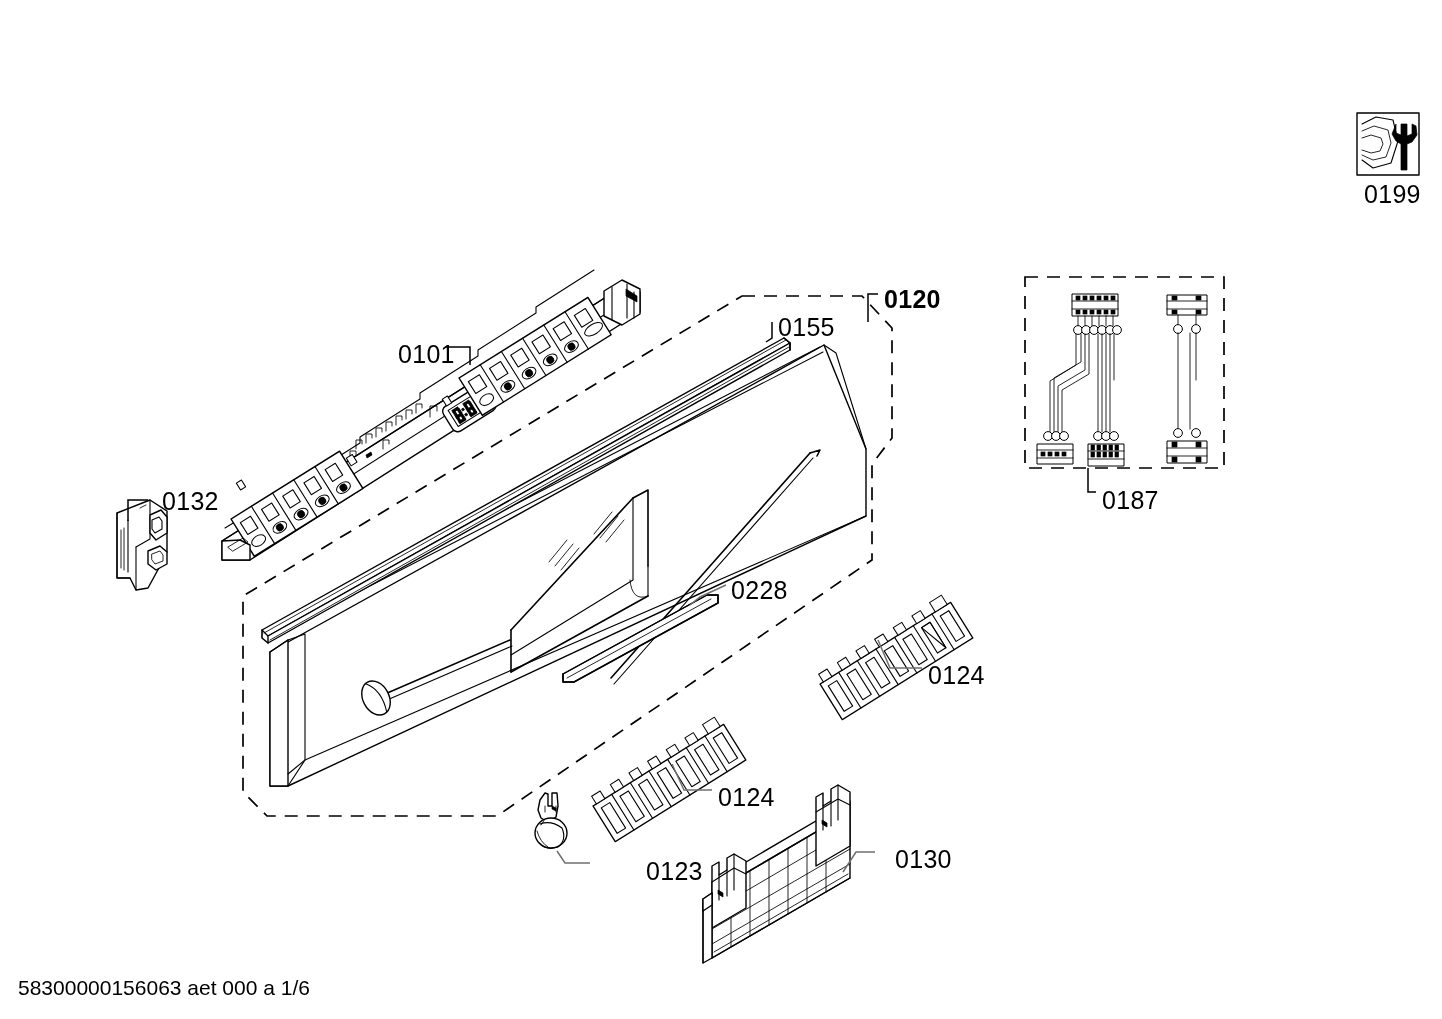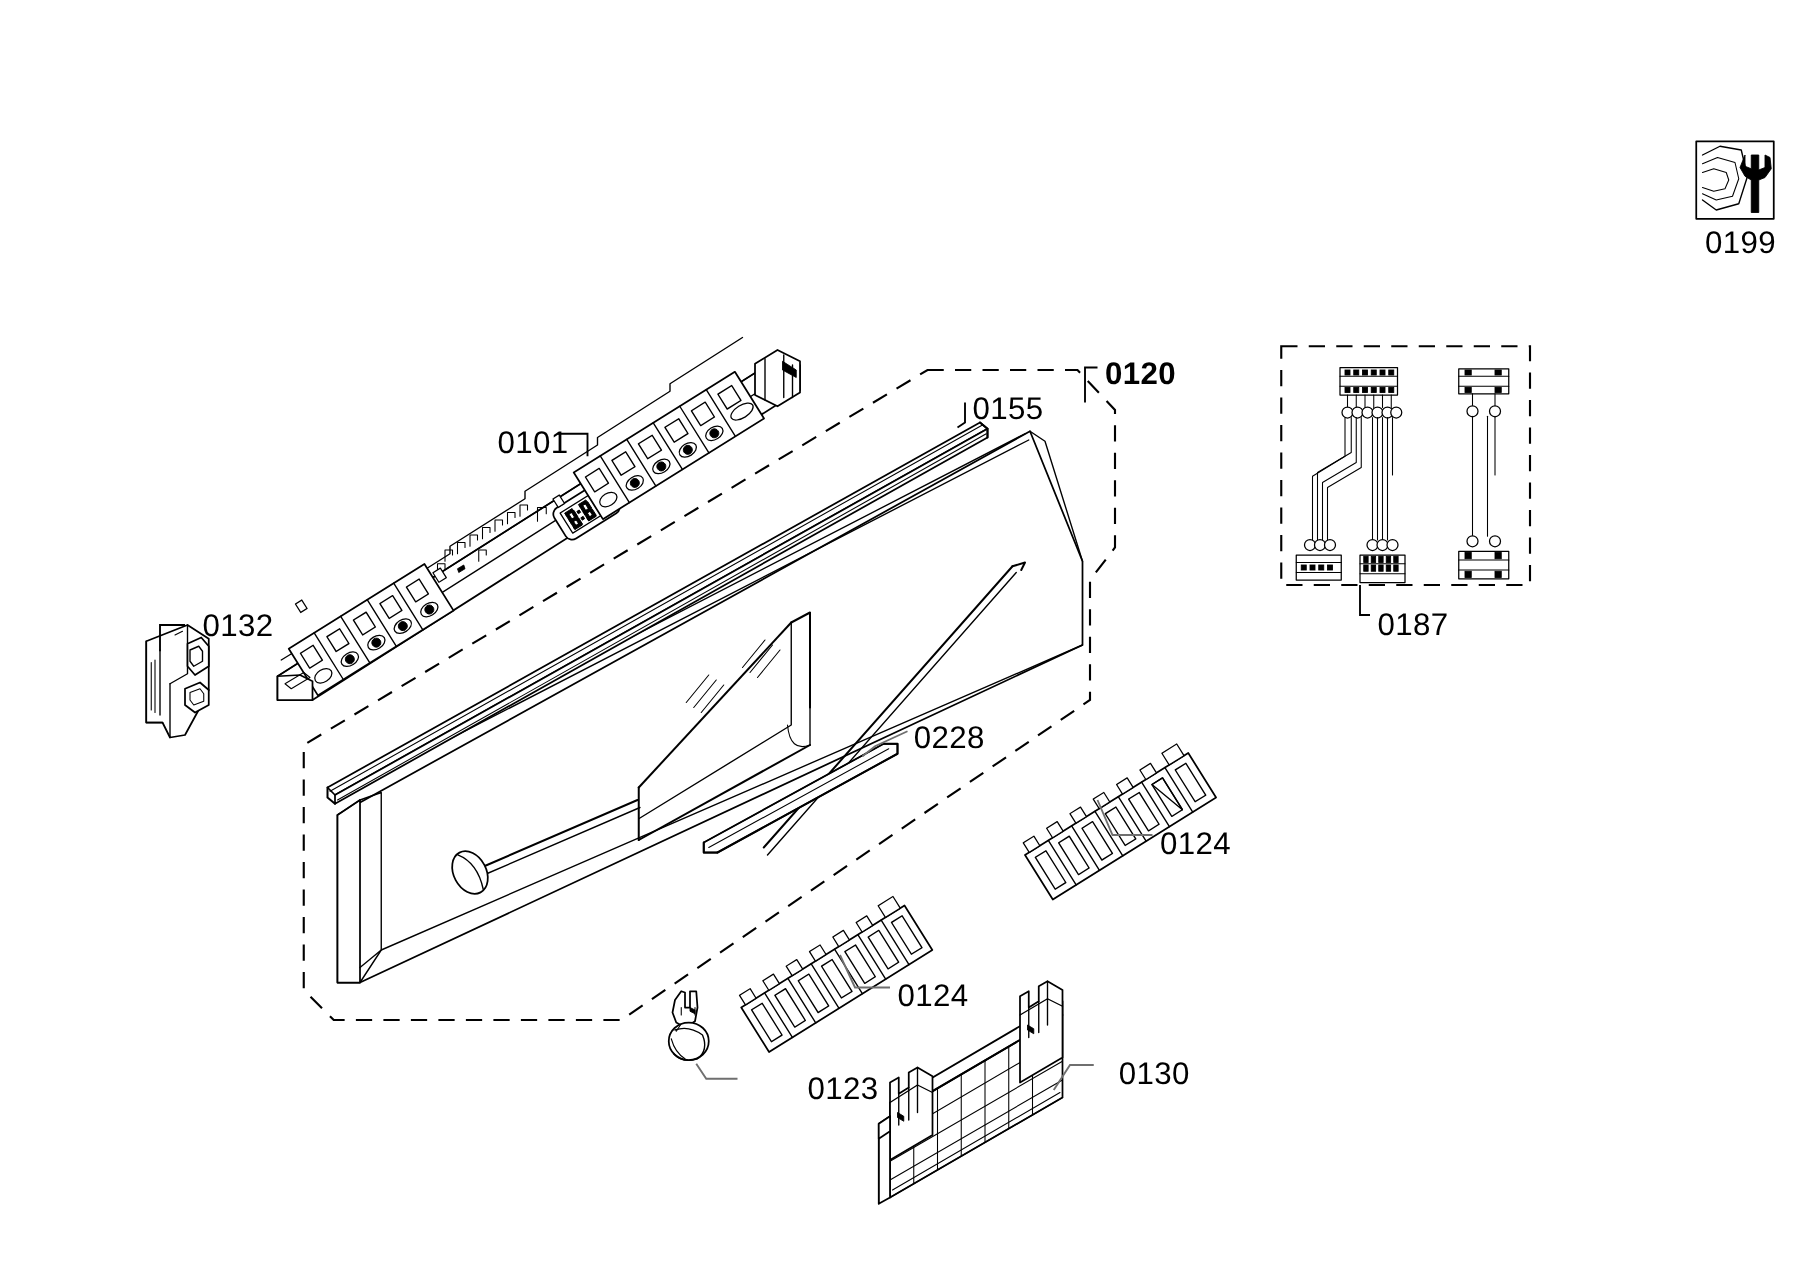--- a/index.html
+++ b/index.html
@@ -541,14 +541,15 @@
   <div class="callout" style="left:884px; top:285px;font-weight:bold;">0120</div>
   <div class="callout" style="left:778px; top:313px;">0155</div>
   <div class="callout" style="left:731px; top:576px;">0228</div>
   <div class="callout" style="left:1102px; top:486px;">0187</div>
   <div class="callout" style="left:928px; top:661px;">0124</div>
   <div class="callout" style="left:718px; top:783px;">0124</div>
   <div class="callout" style="left:626px; top:857px;margin-left:20px;">0123</div>
   <div class="callout" style="left:895px; top:845px;">0130</div>
   <div class="callout" style="left:1364px; top:180px;">0199</div>
 
+  <div id="footer-text">58300000156063 aet 000 a 1/6</div>
 
 </div>
 
 </body></html>

